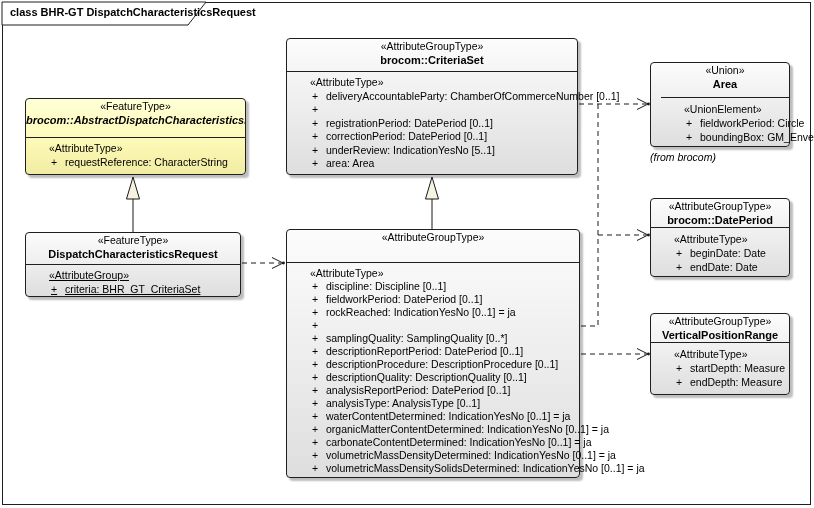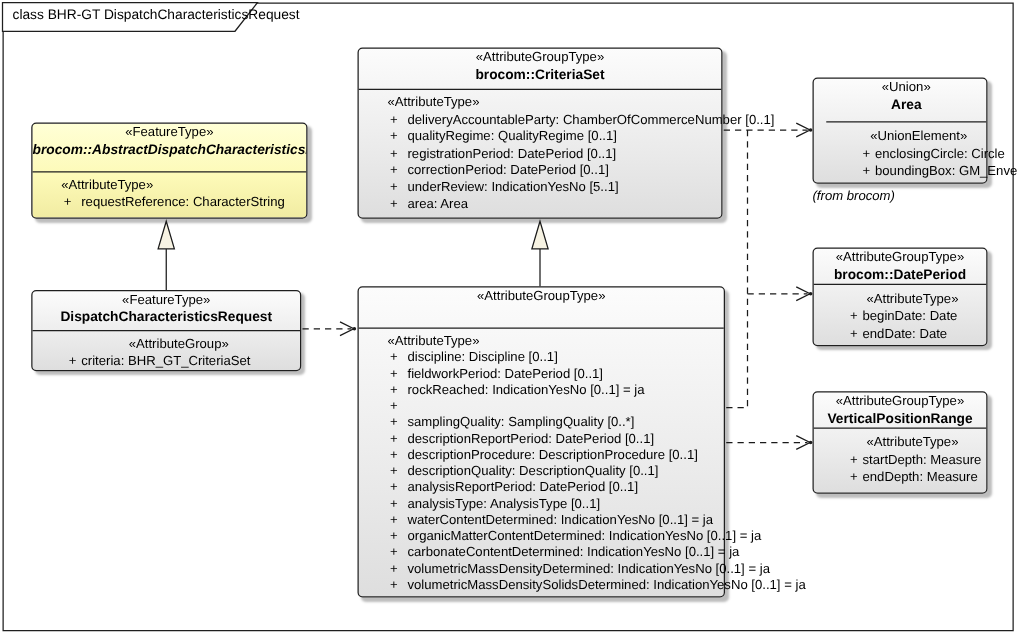--- a/index.html
+++ b/index.html
@@ -25,28 +25,28 @@
     display:flex;flex-direction:column;justify-content:flex-start;
     text-align:center;overflow:hidden;
   }
   .stereo{font-size:10.5px;line-height:14px;}
   .cname{font-size:11px;font-weight:bold;line-height:14px;}
   .yellow .cname{font-style:italic;}
   .bdy{padding:4px 3px 0 7px;box-sizing:border-box;margin-left:16px;}
   .sect{font-size:10.5px;line-height:13.5px;white-space:nowrap;}
   .attr{font-size:10.5px;line-height:13.5px;display:flex;white-space:nowrap;}
   .dense .sect,.dense .attr{line-height:13px;}
-  .wide .sect,.wide .attr{line-height:14px;text-align:center;}
+  .wide .sect,.wide .attr{line-height:14px;}
   .plus{flex:none;width:16px;padding-left:2px;box-sizing:border-box;}
   .origin-note{
     position:absolute;left:650px;top:151px;width:140px;
     font-size:10.5px;font-style:italic;z-index:2;
   }
   .tab-label{
-    position:absolute;left:10px;top:6px;font-size:11px;font-weight:normal;z-index:6;
+    position:absolute;left:10px;top:6px;font-size:11px;font-weight:bold;z-index:6;
   }
   svg.overlay{
     position:absolute;left:0;top:0;z-index:5;pointer-events:none;
   }
 </style>
 </head>
 <body>
 
 <div class="frame"></div>
 
@@ -62,21 +62,21 @@
         <span>requestReference: CharacterString</span>
       </div>
   </div>
 </div>
 
 <div class="uml-box wide" style="left:25px;top:232px;width:216px;height:65px;">
   <div class="hdr" style="height:32px;">
     <div class="stereo">«FeatureType»</div>
     <div class="cname">DispatchCharacteristicsRequest</div>
   </div>
-  <div class="bdy" style="padding-top:3px;">
+  <div class="bdy" style="padding-top:3px;text-decoration:underline;">
     <div class="sect">«AttributeGroup»</div>
     <div class="attr">
         <span class="plus">+</span>
         <span>criteria: BHR_GT_CriteriaSet</span>
       </div>
   </div>
 </div>
 
 <div class="uml-box" style="left:286px;top:38px;width:292px;height:137px;">
   <div class="hdr" style="height:33px;">
@@ -84,21 +84,20 @@
     <div class="cname">brocom::CriteriaSet</div>
   </div>
   <div class="bdy">
     <div class="sect">«AttributeType»</div>
     <div class="attr">
         <span class="plus">+</span>
         <span>deliveryAccountableParty: ChamberOfCommerceNumber [0..1]</span>
       </div>
     <div class="attr">
         <span class="plus">+</span>
-        <span>qualityRegime: QualityRegime [0..1]</span>
       </div>
     <div class="attr">
         <span class="plus">+</span>
         <span>registrationPeriod: DatePeriod [0..1]</span>
       </div>
     <div class="attr">
         <span class="plus">+</span>
         <span>correctionPeriod: DatePeriod [0..1]</span>
       </div>
     <div class="attr">
@@ -182,21 +181,21 @@
 
 <div class="uml-box wide" style="left:650px;top:62px;width:140px;height:85px;padding-left:10px;">
   <div class="hdr" style="height:35px;">
     <div class="stereo">«Union»</div>
     <div class="cname">Area</div>
   </div>
   <div class="bdy">
     <div class="sect">«UnionElement»</div>
     <div class="attr">
         <span class="plus">+</span>
-        <span>enclosingCircle: Circle</span>
+        <span>fieldworkPeriod: Circle</span>
       </div>
     <div class="attr">
         <span class="plus">+</span>
         <span>boundingBox: GM_Envelope</span>
       </div>
   </div>
 </div>
 <div class="origin-note">(from brocom)</div>
 
 <div class="uml-box wide" style="left:650px;top:198px;width:140px;height:79px;">

